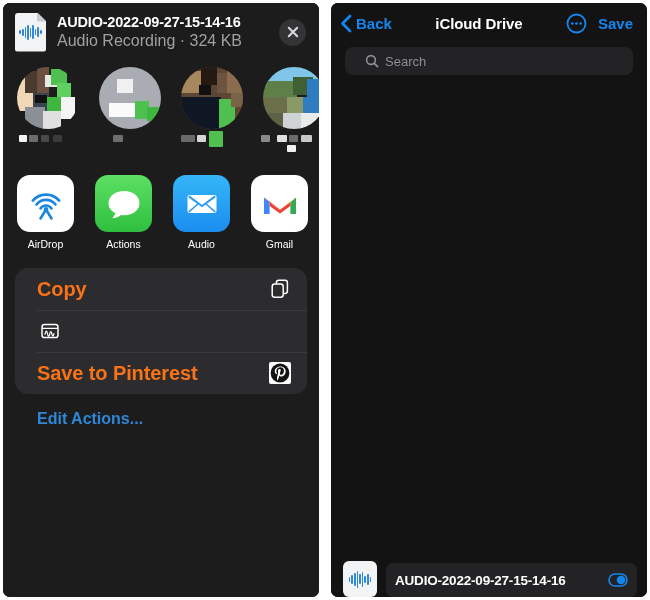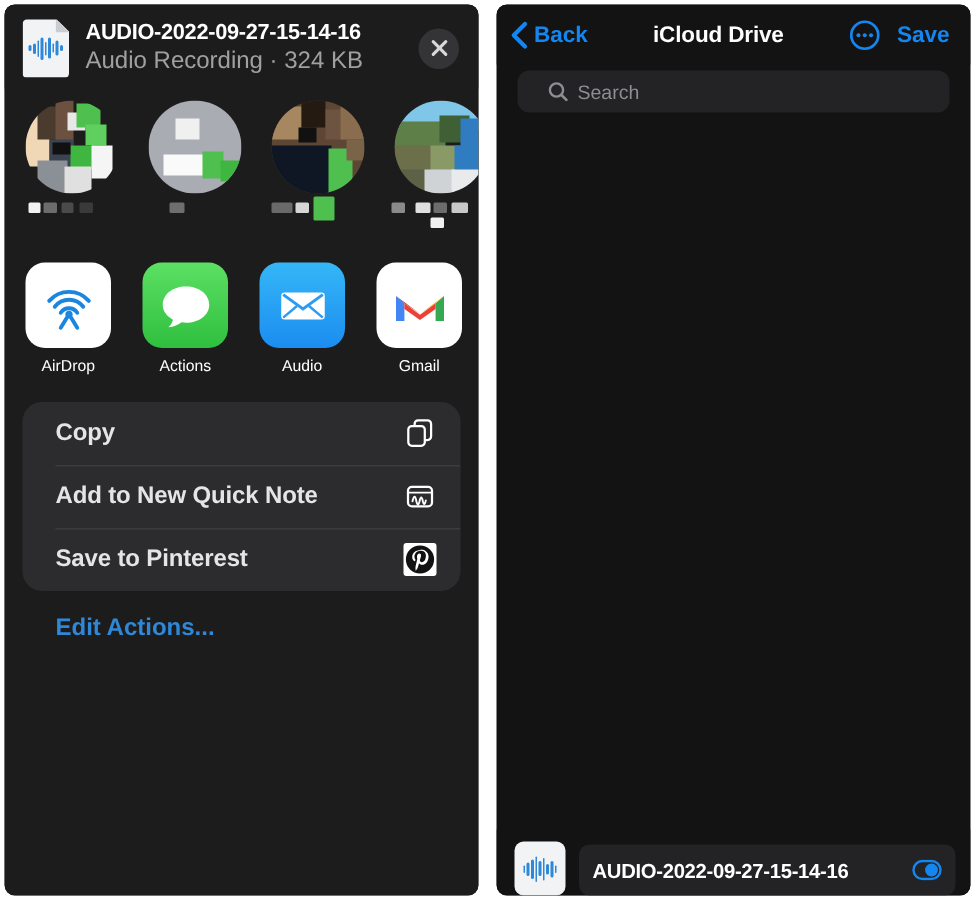--- a/index.html
+++ b/index.html
@@ -115,21 +115,21 @@
     display:flex; align-items:center;
     height:42px;
     padding:0 14px 0 22px;
     position:relative;
   }
   .action-row + .action-row::before {
     content:""; position:absolute; left:22px; right:0; top:0;
     height:1px; background:#3c3c3e;
   }
   .action-label {
-    color:#e5e5e5; font-size:16px; font-weight:bold;
+    color:#f97316; font-size:20px; font-weight:bold;
     flex:1 1 auto; letter-spacing:-0.1px;
   }
   .action-icon { width:26px; height:26px; flex:0 0 auto;
     display:flex; align-items:center; justify-content:center; }
 
   .edit-actions {
     padding:16px 0 0 22px;
   }
   .edit-actions span {
     color:#2f87d8; font-size:16px; font-weight:bold;
@@ -370,21 +370,20 @@
             <div class="action-label">Copy</div>
             <div class="action-icon">
               <svg width="22" height="22" viewBox="0 0 22 22" fill="none" stroke="#ffffff" stroke-width="1.5">
                 <rect x="7.4" y="2.2" width="11" height="13.2" rx="2.4"></rect>
                 <rect x="3.2" y="6" width="11" height="13.2" rx="2.4" fill="#2c2c2e"></rect>
               </svg>
             </div>
           </div>
 
           <div class="action-row">
-            <div class="action-label">Add to New Quick Note</div>
             <div class="action-icon">
               <svg width="22" height="22" viewBox="0 0 22 22">
                 <rect x="3" y="4.6" width="16" height="13" rx="2.6" fill="none" stroke="#ffffff" stroke-width="1.5"></rect>
                 <path d="M3 8.4 H19" stroke="#ffffff" stroke-width="1.3"></path>
                 <path d="M6 14.2 c1-4 1.8-4 2.6 0 .7 3 1.4 3 2.1 0 .7-3.4 1.5-3.4 2.2 0
                          .6 2.6 1.3 2.6 2-0.6" fill="none" stroke="#ffffff" stroke-width="1.3" stroke-linecap="round"></path>
               </svg>
             </div>
           </div>
 

